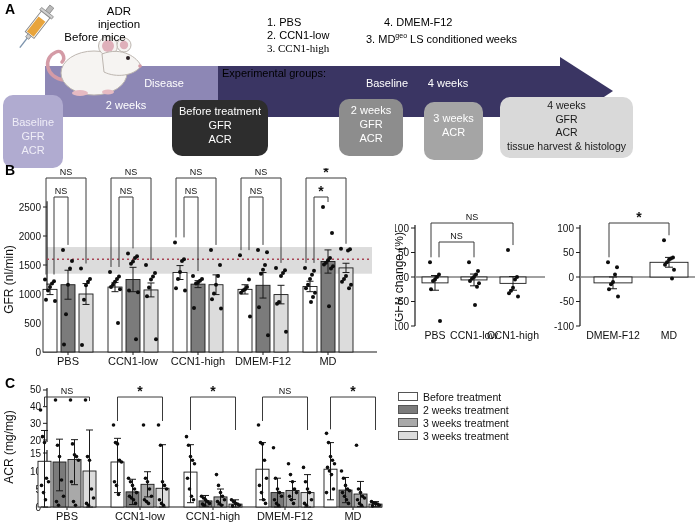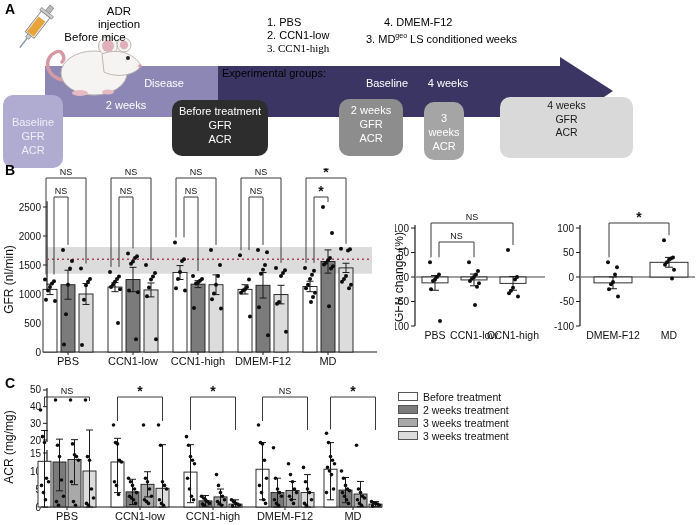--- a/index.html
+++ b/index.html
@@ -84,28 +84,29 @@
   <div class="tl-box" style="left: 172px; top: 100px; width: 96px; height: 52px; padding-top: 4px; background-color: rgb(45, 45, 45); color: rgb(255, 255, 255);">
     <span>Before treatment</span>
     <span>GFR</span>
     <span>ACR</span>
   </div>
   <div class="tl-box" style="left: 339px; top: 99px; width: 64px; height: 53px; padding-top: 4px; background-color: rgb(141, 141, 141); color: rgb(255, 255, 255);">
     <span>2 weeks</span>
     <span>GFR</span>
     <span>ACR</span>
   </div>
-  <div class="tl-box" style="left: 424px; top: 102px; width: 40px; height: 49px; padding-top: 9px; background-color: rgb(165, 165, 165); color: rgb(255, 255, 255);">
+  <div class="tl-box" style="left: 424px; top: 102px; width: 59px; height: 49px; padding-top: 9px; background-color: rgb(165, 165, 165); color: rgb(255, 255, 255);">
     <span>3 weeks</span>
     <span>ACR</span>
   </div>
   <div class="tl-box" style="left: 500px; top: 97px; width: 133px; height: 59px; padding-top: 2px; font-size: 10.5px; line-height: 13.5px; background-color: rgb(217, 217, 217); color: rgb(26, 26, 26);">
     <span>4 weeks</span>
     <span>GFR</span>
     <span>ACR</span>
+    <span>tissue harvest &amp; histology</span>
   </div>
 
   <div class="abs panel-letter" style="left:5px;top:162px;">B</div>
   <svg class="abs" style="left:0px;top:168px;" width="395" height="212" viewBox="0 0 395 212">
       <rect x="47" y="79.02" width="325" height="26.680000000000007" fill="#d6d6d6" opacity="0.85"></rect>
       <line x1="47" y1="33.19999999999999" x2="47" y2="184" stroke="#1a1a1a" stroke-width="1.2"></line>
       <line x1="47" y1="184" x2="377" y2="184" stroke="#1a1a1a" stroke-width="1.2"></line>
       <line x1="43" y1="184" x2="47" y2="184" stroke="#1a1a1a" stroke-width="1"></line>
       <text x="41" y="187.5" font-size="10" text-anchor="end" fill="#111">0</text>
       <line x1="43" y1="155" x2="47" y2="155" stroke="#1a1a1a" stroke-width="1"></line>

